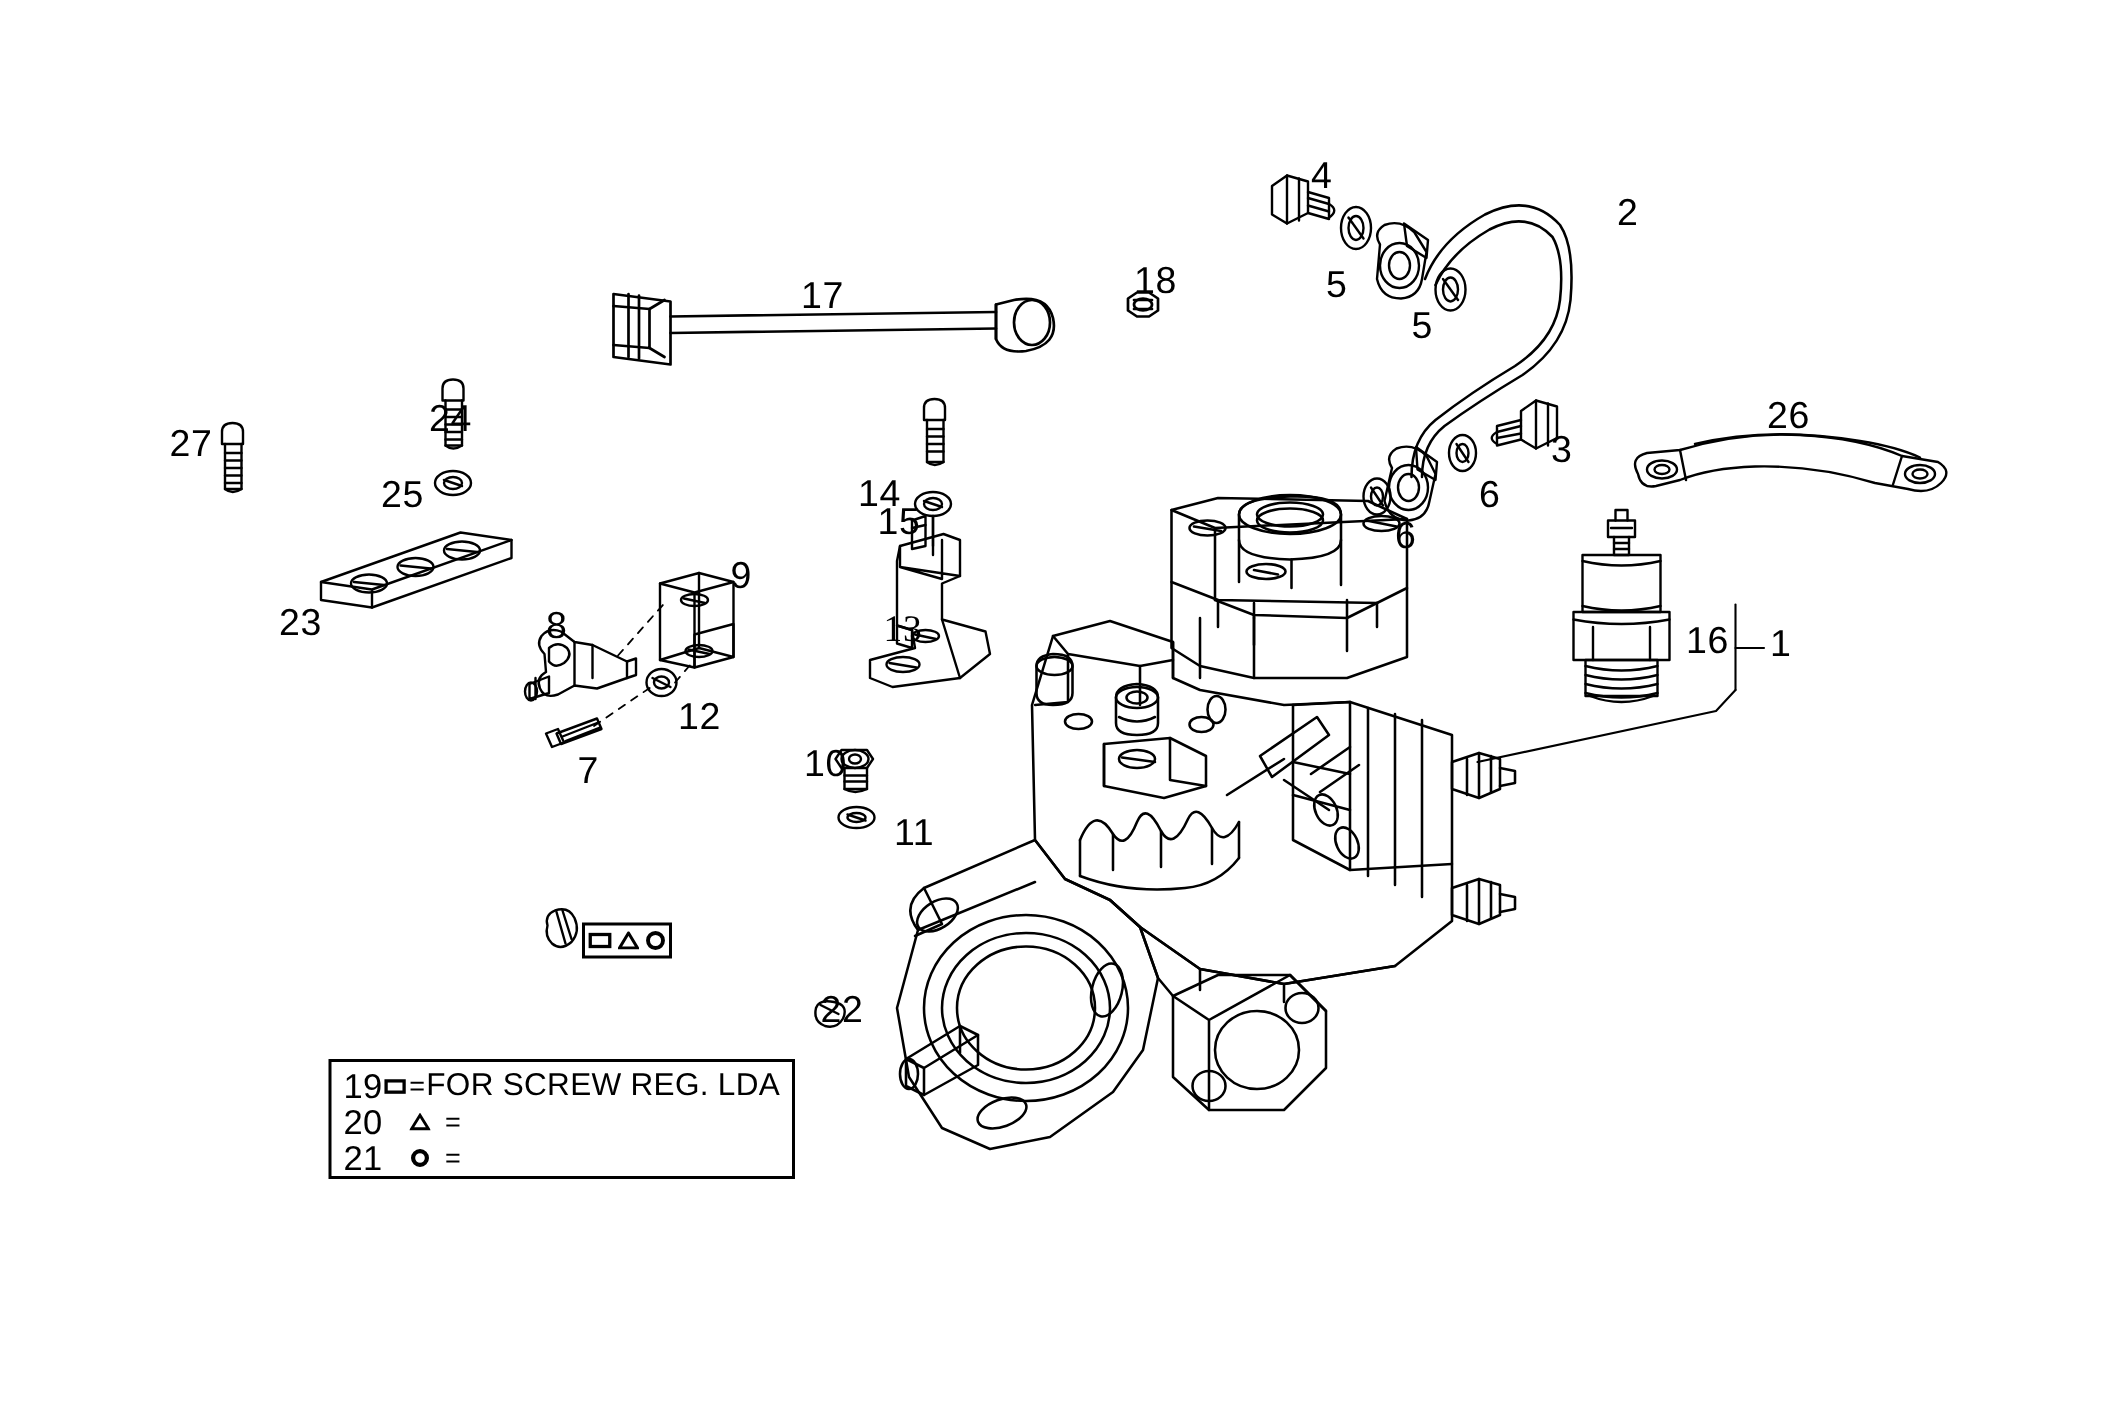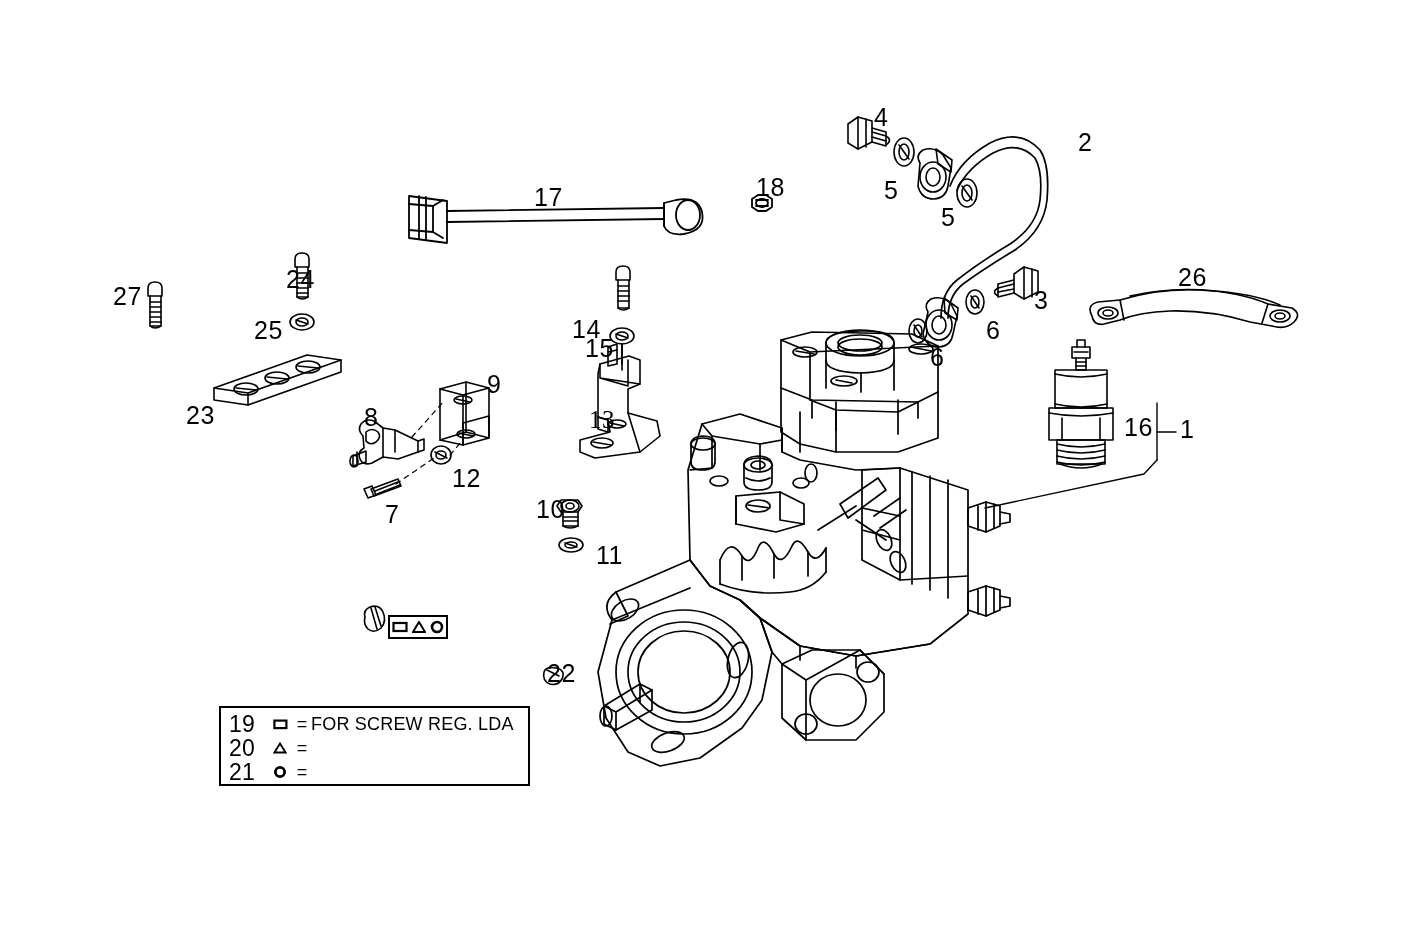--- a/index.html
+++ b/index.html
@@ -11,21 +11,21 @@
   .callout{position:absolute;font-family:"Liberation Sans", sans-serif;
            font-size:25px;font-weight:400;color:#000;line-height:1;
            white-space:nowrap;letter-spacing:0.5px;}
   .legend-box{position:absolute;border:2px solid #000;background:#fff;
               box-sizing:border-box;}
   .legend-row{display:flex;align-items:center;height:24px;
               font-size:21px;letter-spacing:0.2px;white-space:nowrap;}
   .legend-num{width:38px;text-align:left;font-size:23px;}
   .legend-sym{width:26px;display:flex;align-items:center;justify-content:center;}
   .legend-eq{width:18px;text-align:center;font-size:18px;}
-  .legend-txt{font-size:18px;}
+  .legend-txt{font-size:21px;}
   .symbol-box{position:absolute;border:2px solid #000;background:#fff;
               box-sizing:border-box;display:flex;align-items:center;
               justify-content:space-around;}
 </style>
 </head>
 <body>
 
 <div id="stage">
 
   <svg class="layer" viewBox="0 0 1418 945">

